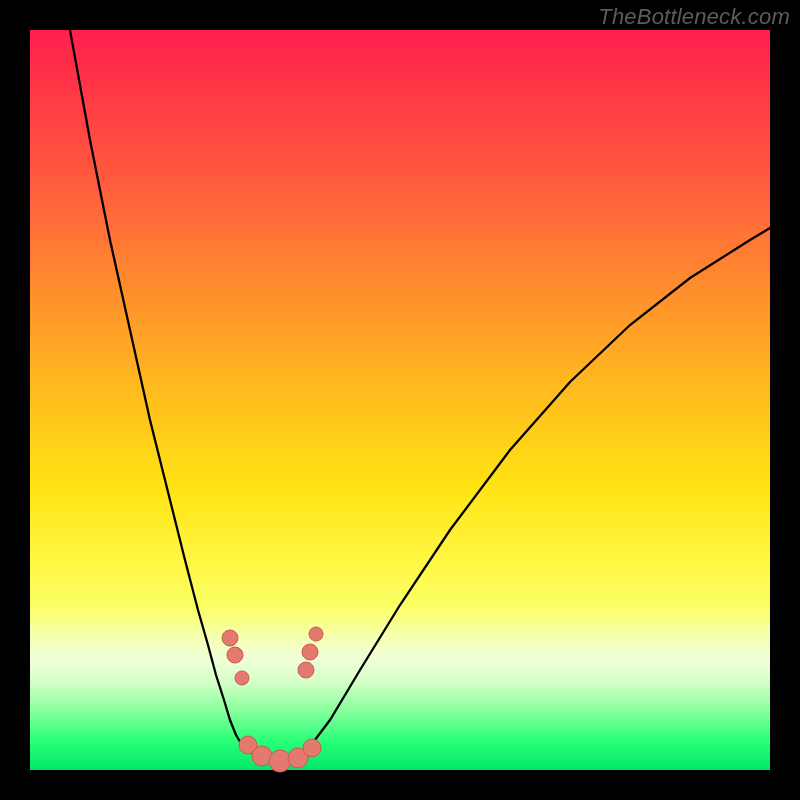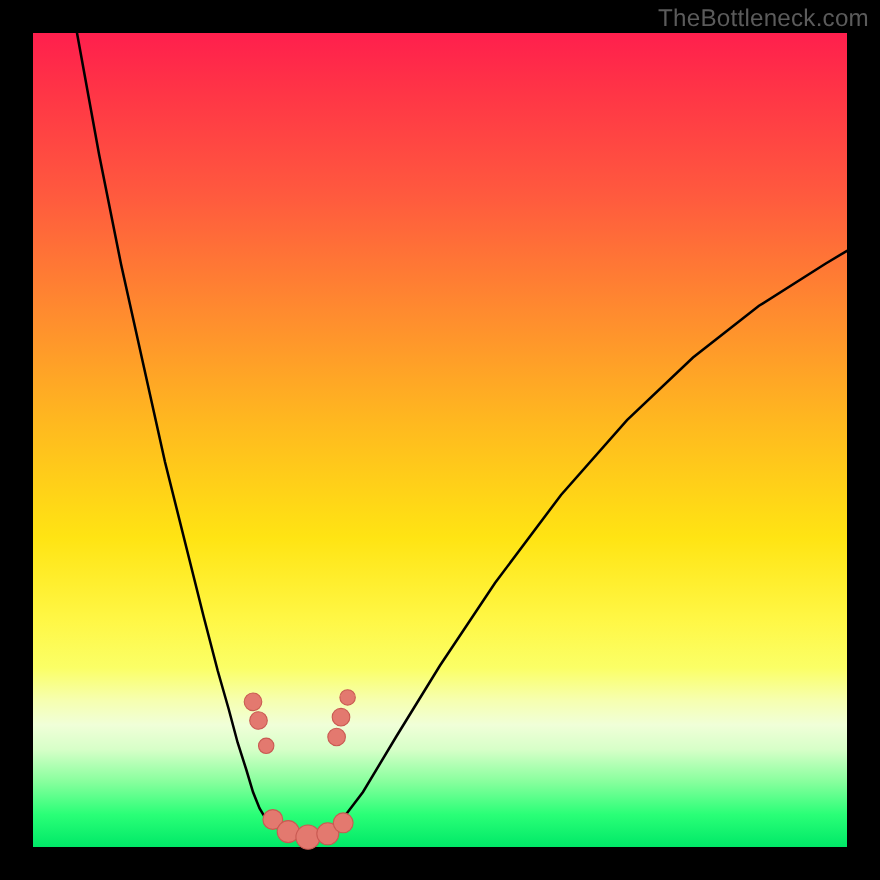--- a/index.html
+++ b/index.html
@@ -10,20 +10,21 @@
     background: #000;
     overflow: hidden;
   }
   .frame {
     position: absolute;
     left: 0;
     top: 0;
     width: 800px;
     height: 800px;
     background: #000;
+    font-style: italic;
   }
   .plot {
     position: absolute;
     left: 30px;
     top: 30px;
     width: 740px;
     height: 740px;
     
     background: linear-gradient(
       to bottom,

